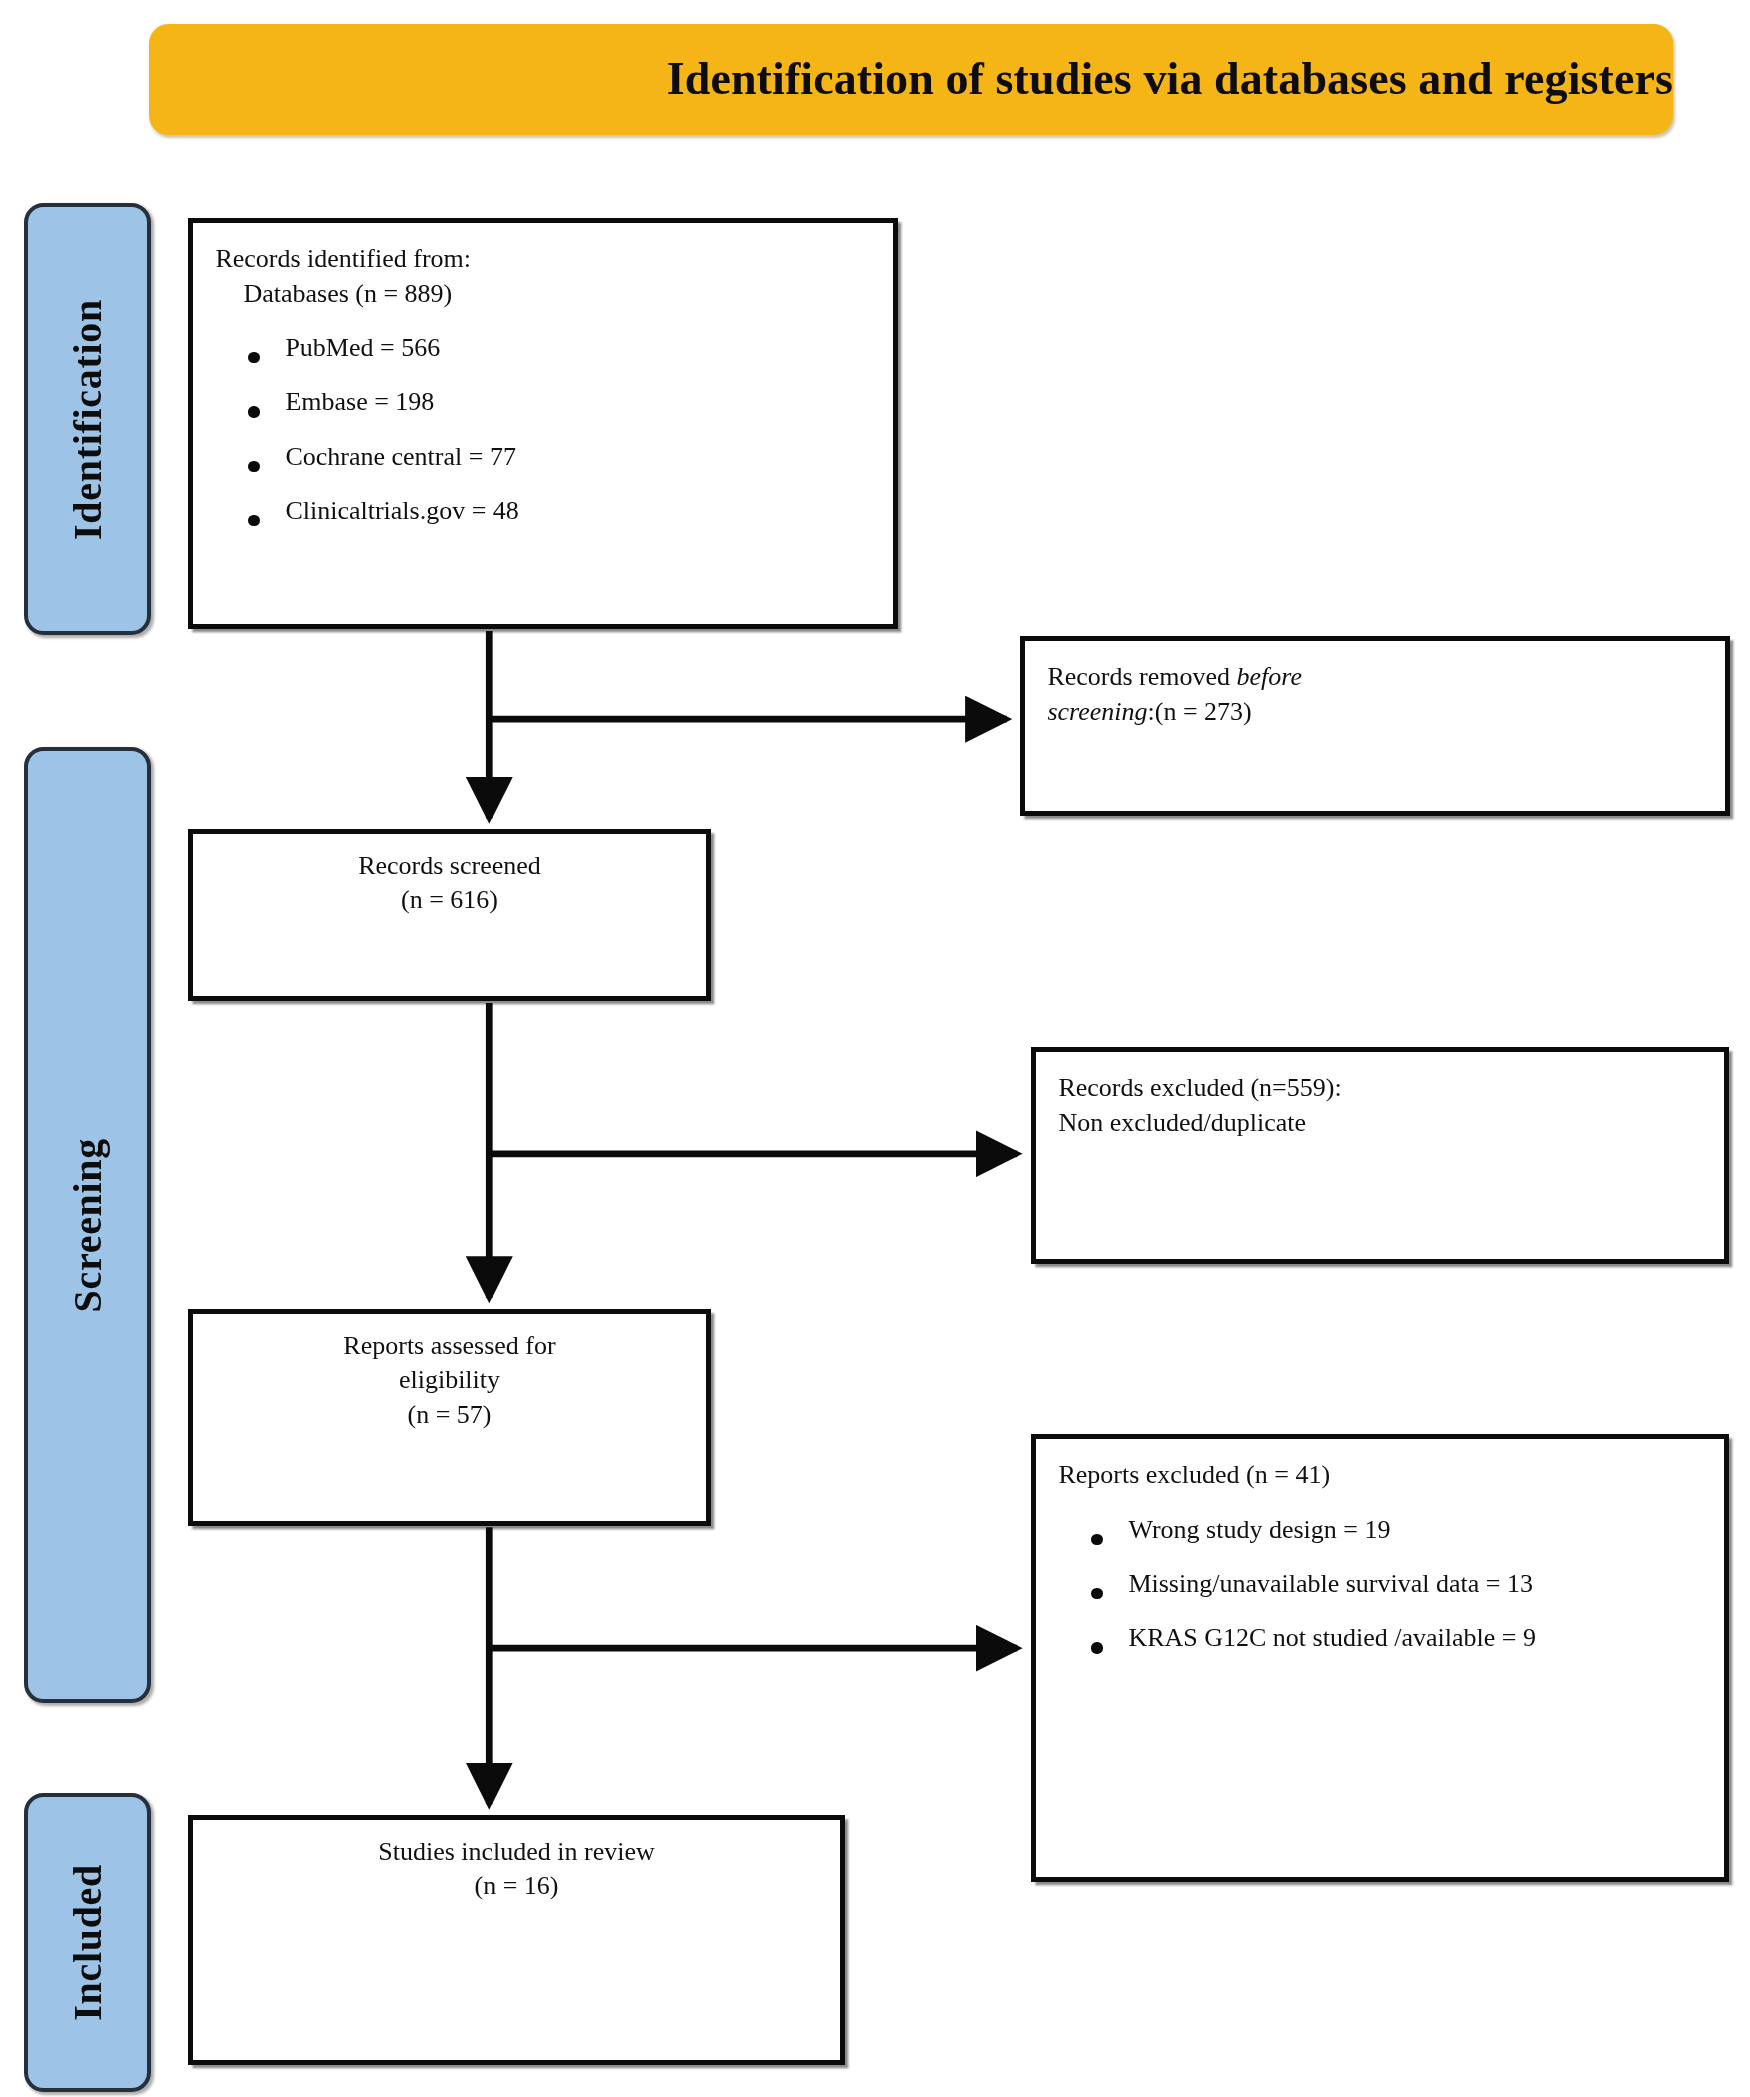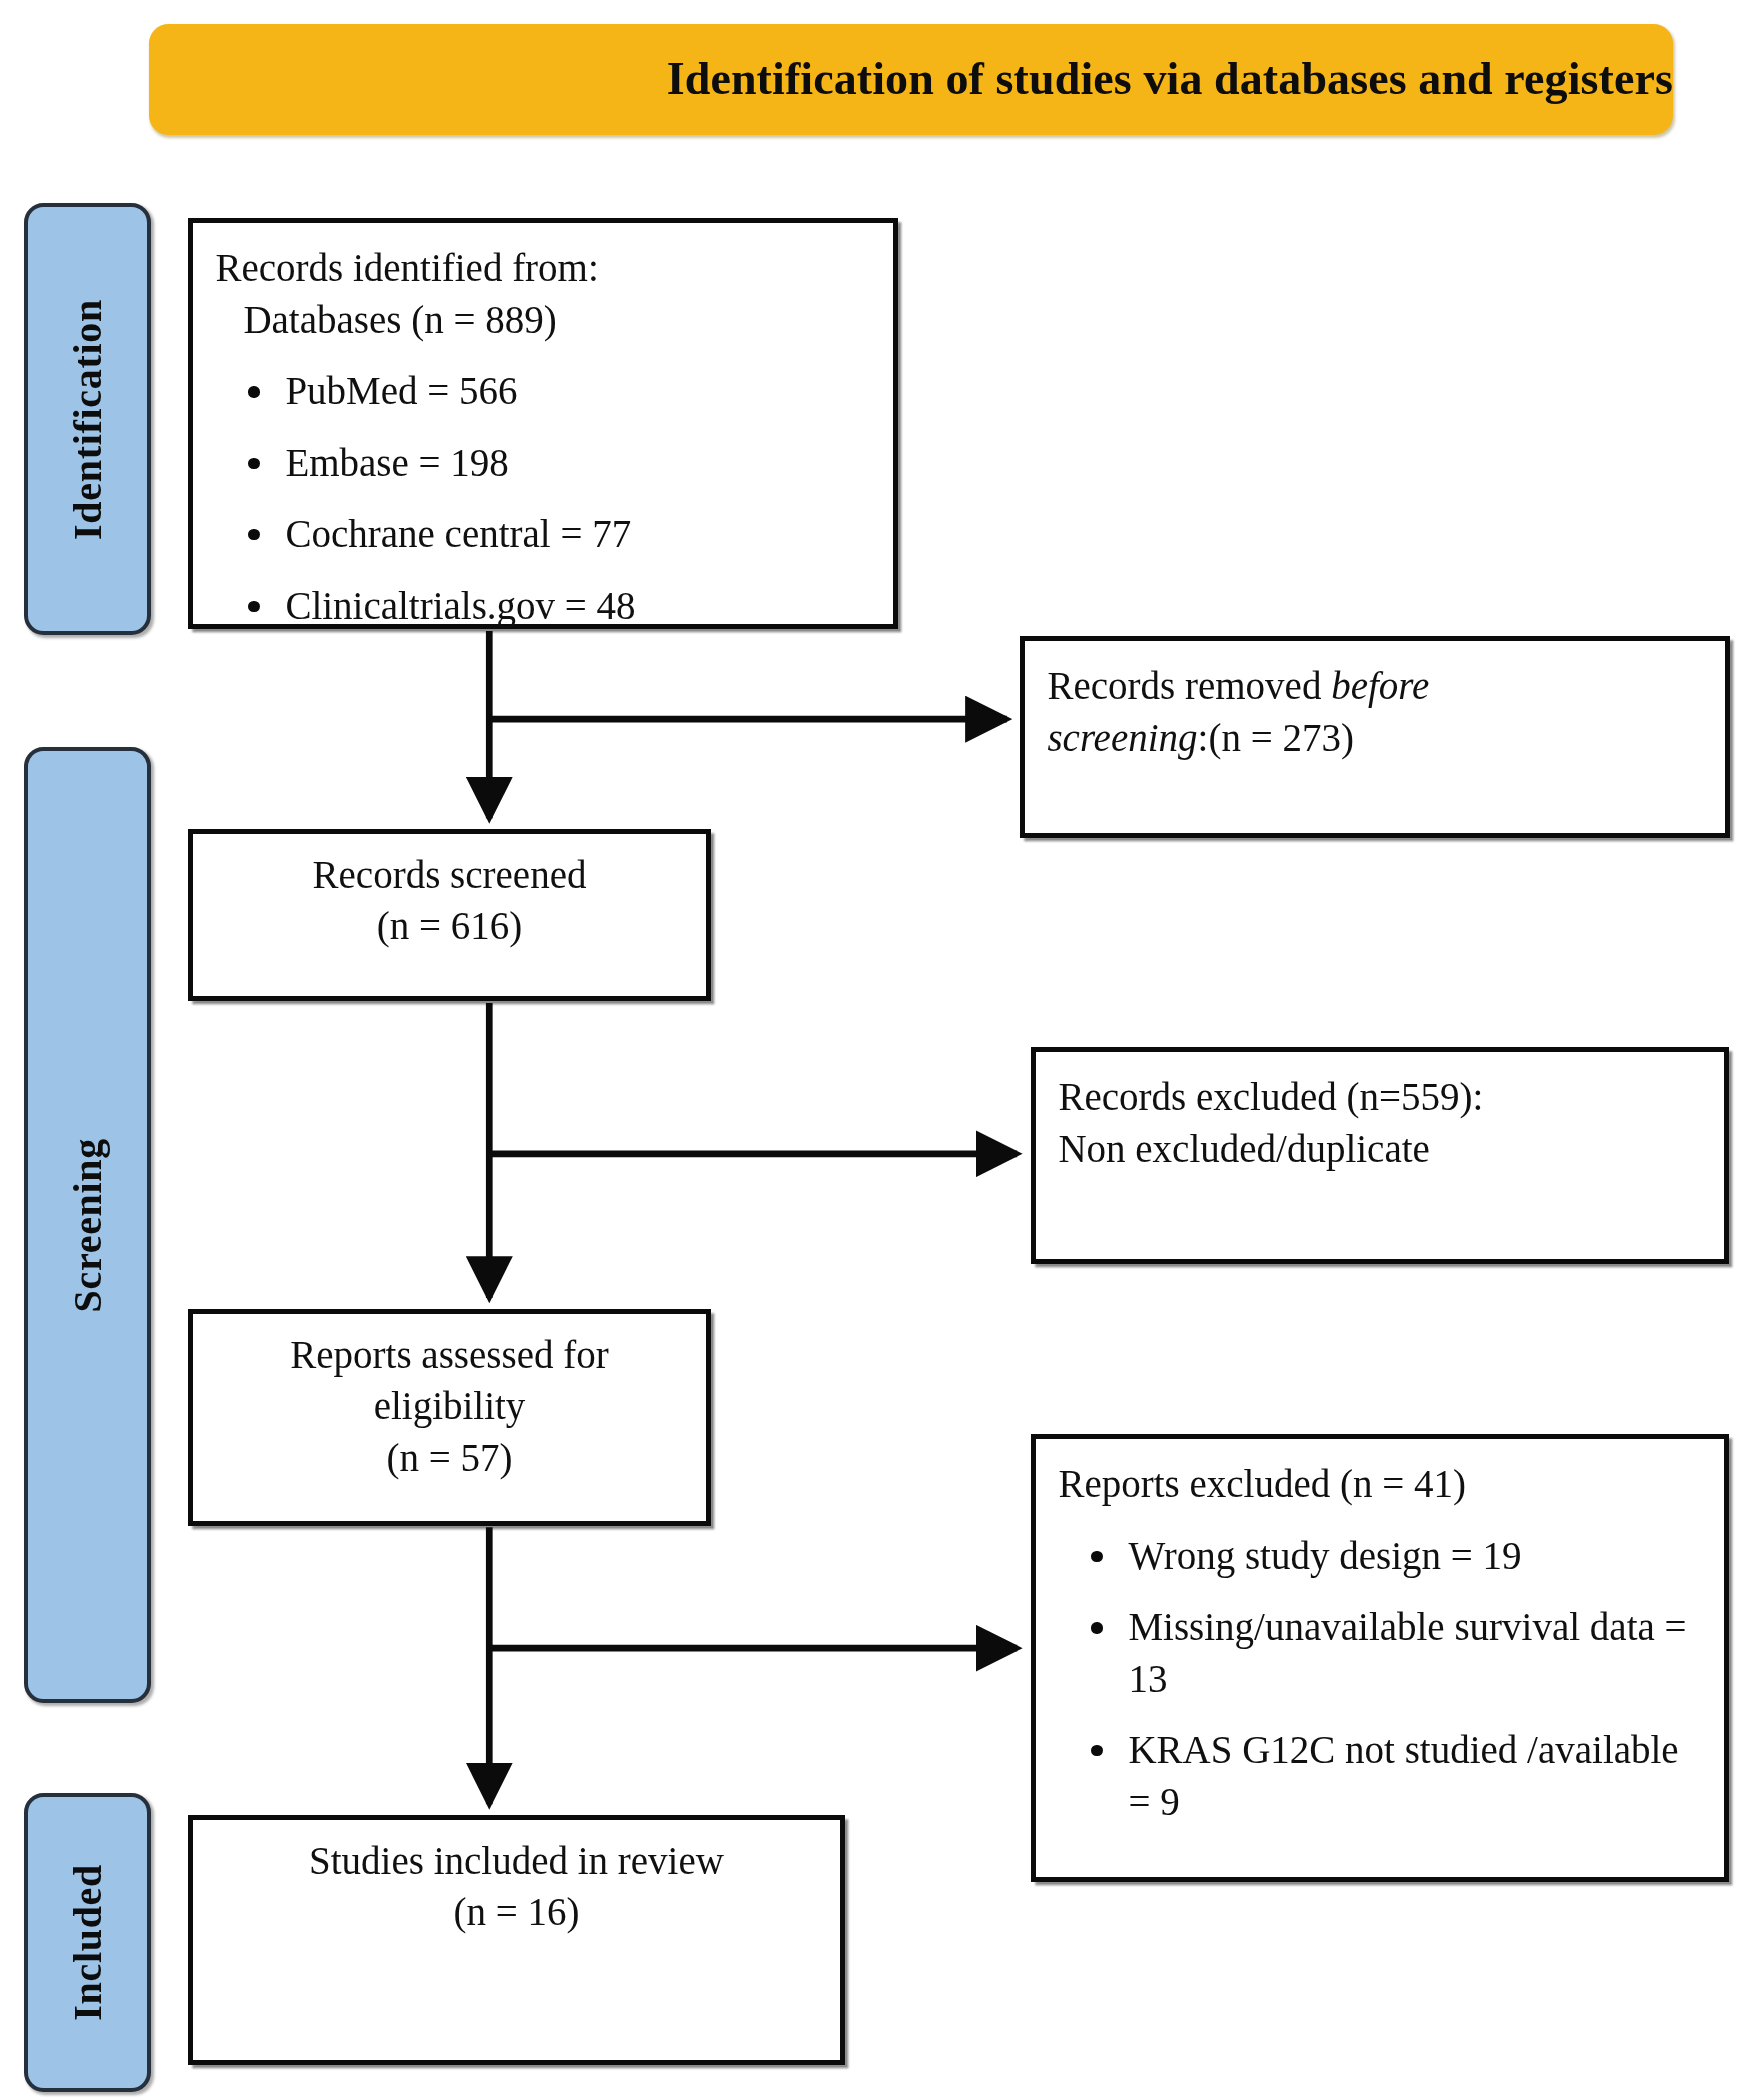--- a/index.html
+++ b/index.html
@@ -67,21 +67,21 @@
   #stage-included       { left: 24px; top: 1793px; width: 127px; height: 299px; }
 
   
   .flow-box {
     position: absolute;
     background: #ffffff;
     border: 5.2px solid #0b0b0b;
     box-shadow: 3.7px 3.7px 2.2px rgba(0,0,0,0.45);
     box-sizing: border-box;
     padding: 19.4px 22.4px;
-    font-size: 39px;
+    font-size: 26px;
     line-height: 1.32;
     color: #101010;
   }
   .flow-box.centered {
     display: flex;
     flex-direction: column;
     align-items: center;
     justify-content: flex-start;
     text-align: center;
     padding: 15px;
@@ -108,21 +108,21 @@
     top: 21px;
     width: 11.2px;
     height: 11.2px;
     background: #0b0b0b;
     border-radius: 50%;
   }
   .indent-1 { display: block; padding-left: 28px; }
 
   
   #box-identified       { left: 188px;  top: 218px;  width: 710px;  height: 411px; }
-  #box-removed          { left: 1020px; top: 636px;  width: 710px;  height: 202px; }
+  #box-removed          { left: 1020px; top: 636px;  width: 710px;  height: 180px; }
   #box-screened         { left: 188px;  top: 829px; width: 523px;  height: 172px; }
   #box-records-excluded { left: 1031px; top: 1047px; width: 698px;  height: 217px; }
   #box-reports-assessed { left: 188px;  top: 1309px; width: 523px;  height: 217px; }
   #box-reports-excluded { left: 1031px; top: 1434px; width: 698px;  height: 448px; }
   #box-included         { left: 188px;  top: 1815px; width: 657px;  height: 250px; }
 
   
   #connectors {
     position: absolute;
     left: 0; top: 0;

